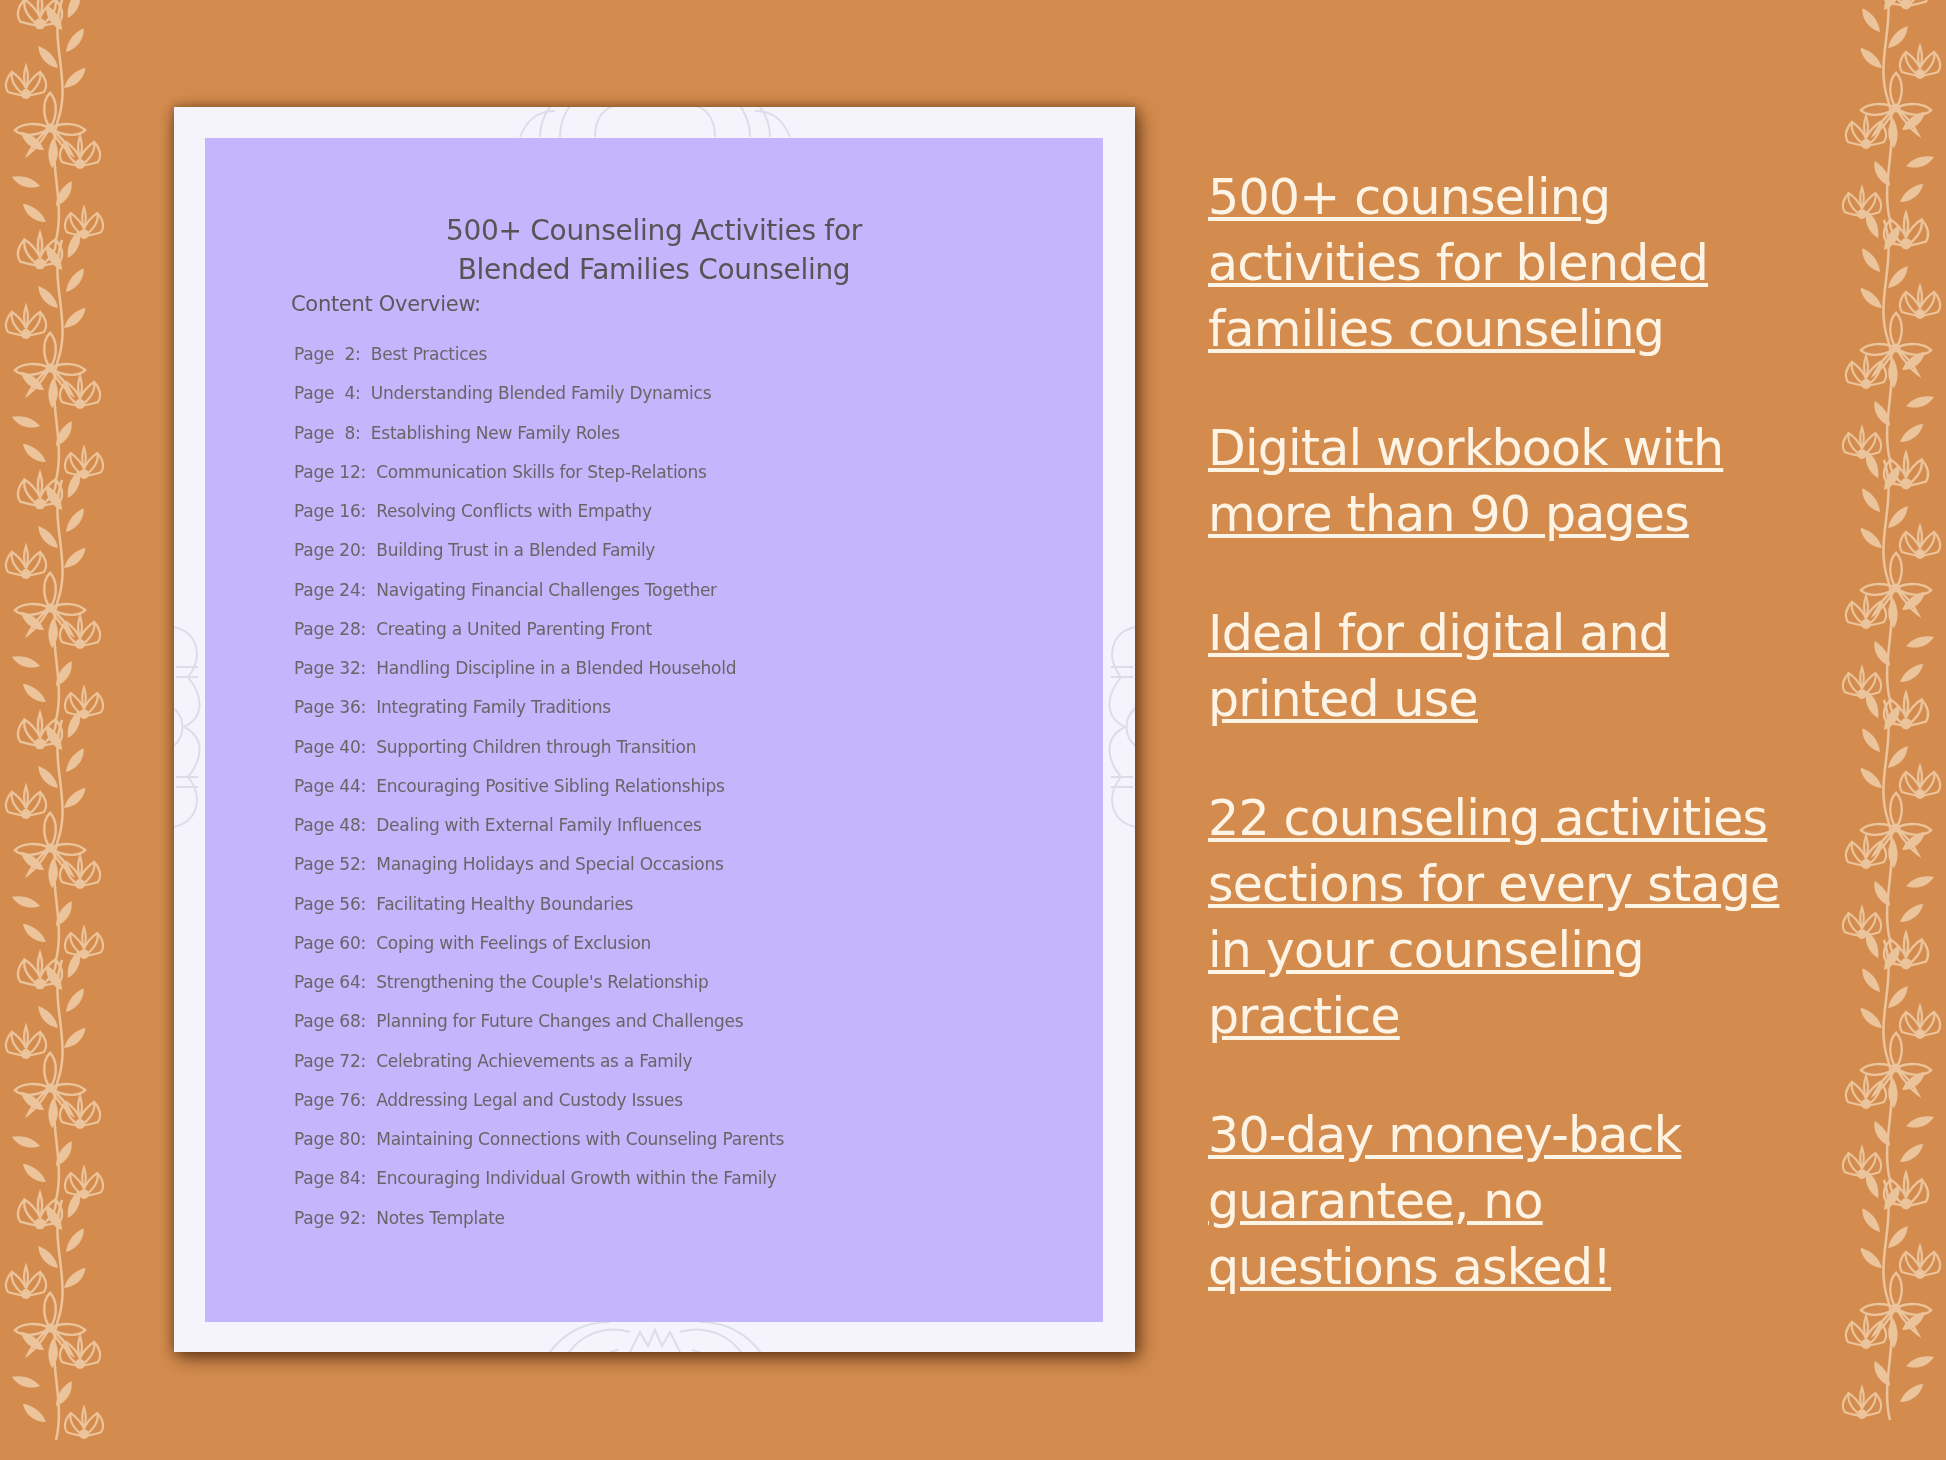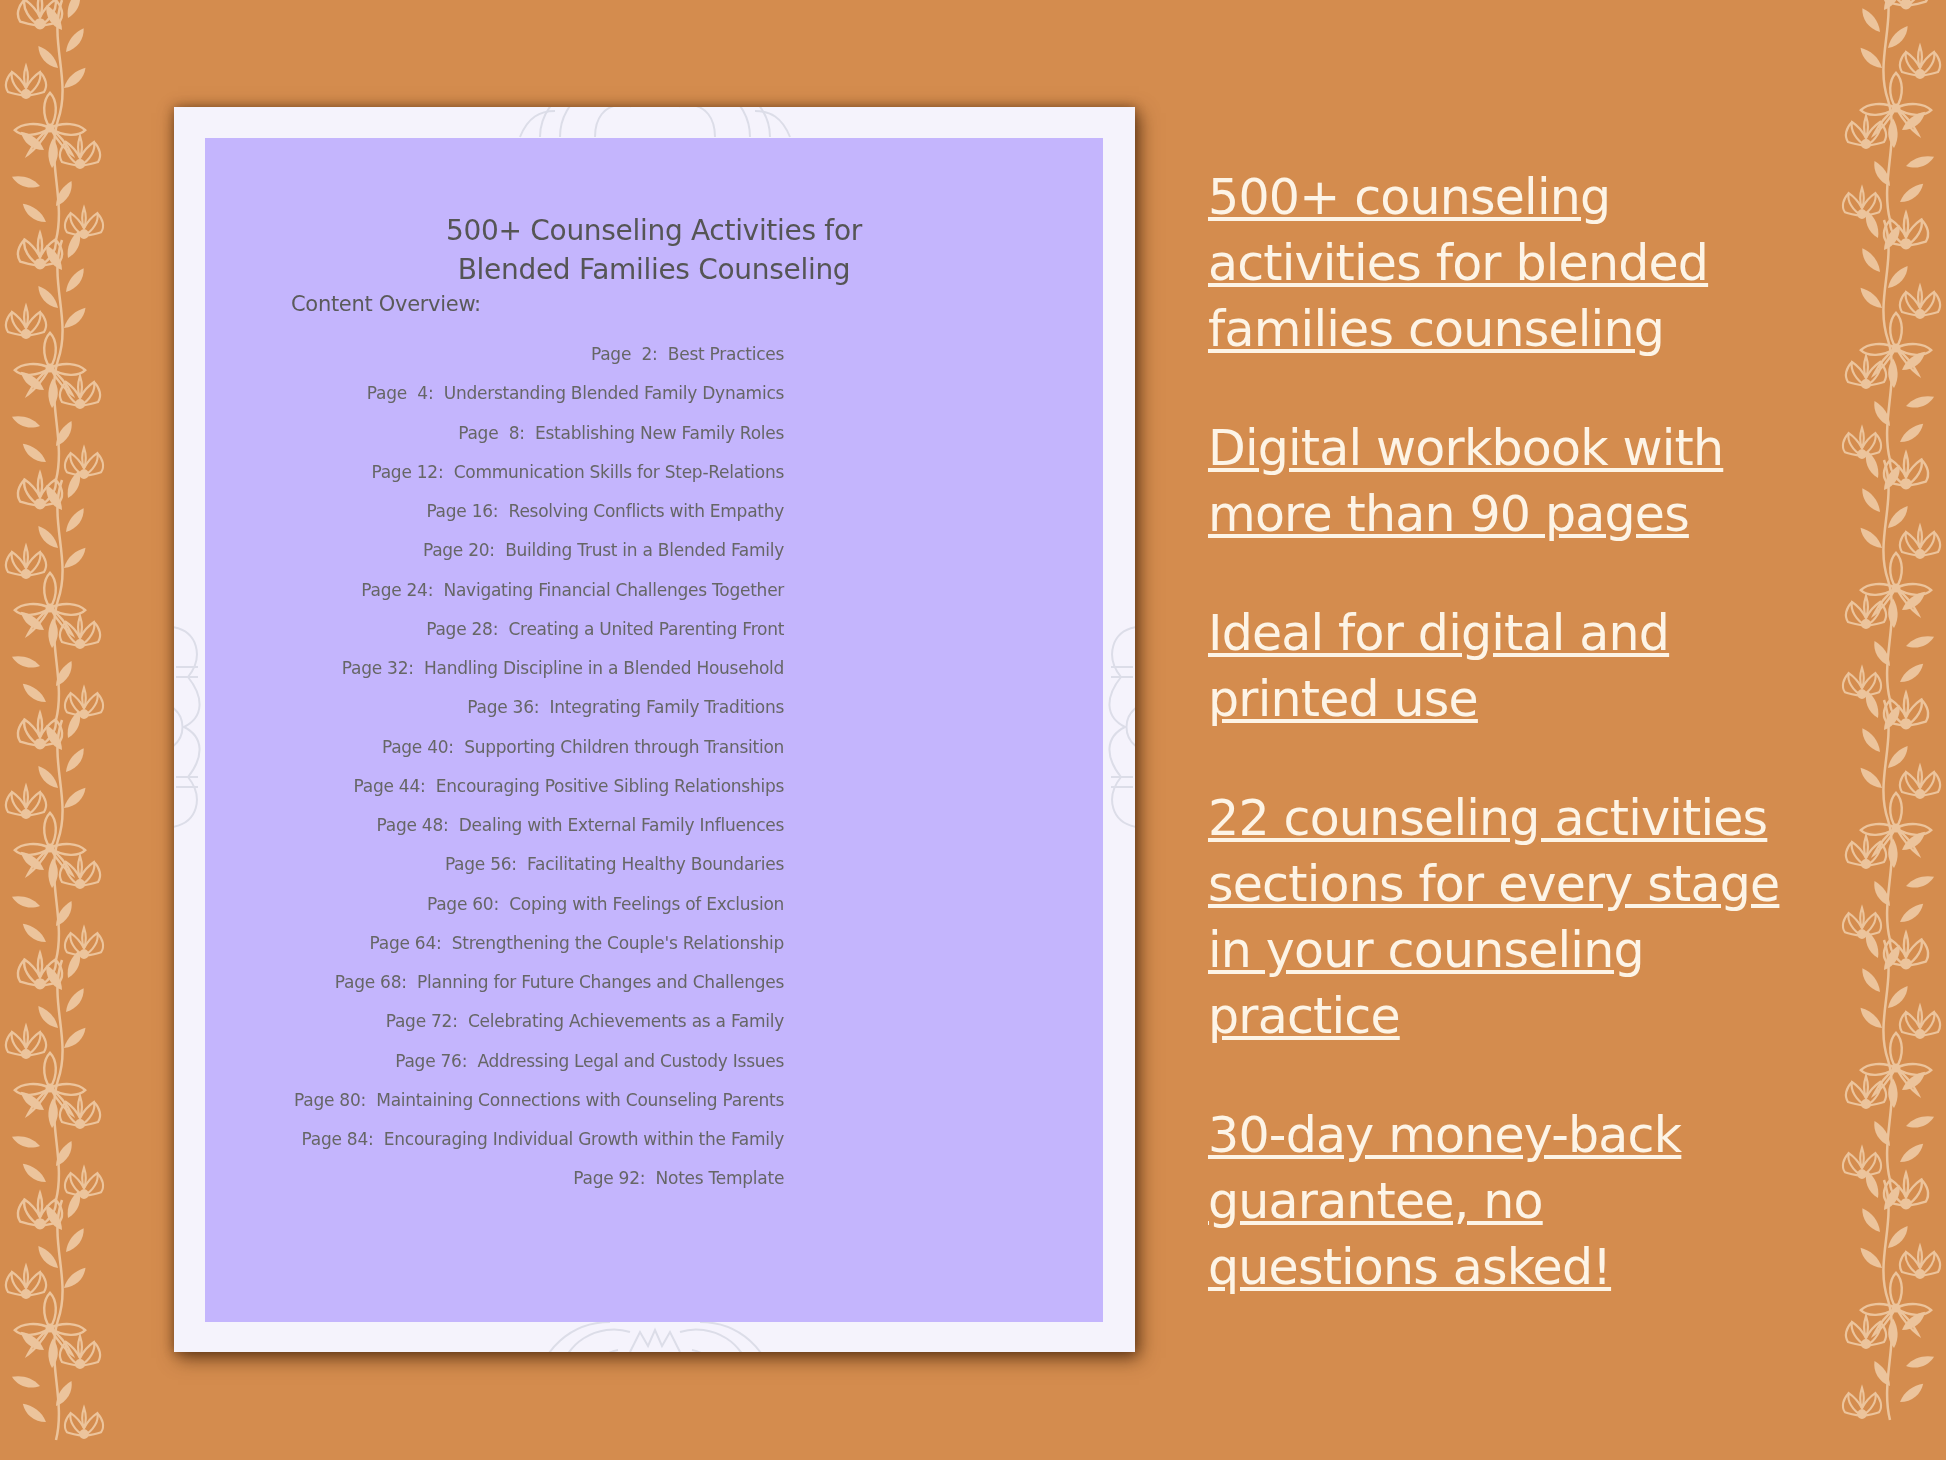--- a/index.html
+++ b/index.html
@@ -29,21 +29,21 @@
     font-family: "DejaVu Sans", sans-serif; letter-spacing: -0.3px;
   }
   .doc-title div { white-space: nowrap; }
   .overview-label {
     position: absolute; left: 62px; top: 154px; color: #5a5a5a;
     font-size: 21px; font-family: "DejaVu Sans", sans-serif; letter-spacing: -0.3px; margin-left: 24px;
   }
   .toc { position: absolute; left: 89px; top: 206px; margin: 0; padding: 0; list-style: none; }
   .toc li {
     height: 39.26px; line-height: 20px; color: #666666; font-size: 17px;
-    font-family: "DejaVu Sans", sans-serif; letter-spacing: -0.25px; white-space: pre; text-align: right;
+    font-family: "DejaVu Sans", sans-serif; letter-spacing: -0.25px; white-space: pre;
   }
   .toc .pg { display: inline-block; }
 
   .features {
     position: absolute; left: 1208px; top: 165px; width: 640px;
     color: #fdf4e6; font-family: "DejaVu Sans", sans-serif; font-weight: normal;
     font-size: 49px; line-height: 66px; letter-spacing: -0.8px; text-decoration: underline;
   }
   .feature { margin: 0 0 53px 0; }
   .feature div { white-space: nowrap; }
@@ -160,20 +160,21 @@
       <li><span class="pg">Page 12:</span>  <span>Communication Skills for Step-Relations</span></li>
       <li><span class="pg">Page 16:</span>  <span>Resolving Conflicts with Empathy</span></li>
       <li><span class="pg">Page 20:</span>  <span>Building Trust in a Blended Family</span></li>
       <li><span class="pg">Page 24:</span>  <span>Navigating Financial Challenges Together</span></li>
       <li><span class="pg">Page 28:</span>  <span>Creating a United Parenting Front</span></li>
       <li><span class="pg">Page 32:</span>  <span>Handling Discipline in a Blended Household</span></li>
       <li><span class="pg">Page 36:</span>  <span>Integrating Family Traditions</span></li>
       <li><span class="pg">Page 40:</span>  <span>Supporting Children through Transition</span></li>
       <li><span class="pg">Page 44:</span>  <span>Encouraging Positive Sibling Relationships</span></li>
       <li><span class="pg">Page 48:</span>  <span>Dealing with External Family Influences</span></li>
+      <li><span class="pg">Page 52:</span>  <span>Managing Holidays and Special Occasions</span></li>
       <li><span class="pg">Page 56:</span>  <span>Facilitating Healthy Boundaries</span></li>
       <li><span class="pg">Page 60:</span>  <span>Coping with Feelings of Exclusion</span></li>
       <li><span class="pg">Page 64:</span>  <span>Strengthening the Couple's Relationship</span></li>
       <li><span class="pg">Page 68:</span>  <span>Planning for Future Changes and Challenges</span></li>
       <li><span class="pg">Page 72:</span>  <span>Celebrating Achievements as a Family</span></li>
       <li><span class="pg">Page 76:</span>  <span>Addressing Legal and Custody Issues</span></li>
       <li><span class="pg">Page 80:</span>  <span>Maintaining Connections with Counseling Parents</span></li>
       <li><span class="pg">Page 84:</span>  <span>Encouraging Individual Growth within the Family</span></li>
       <li><span class="pg">Page 92:</span>  <span>Notes Template</span></li>
     </ul>

